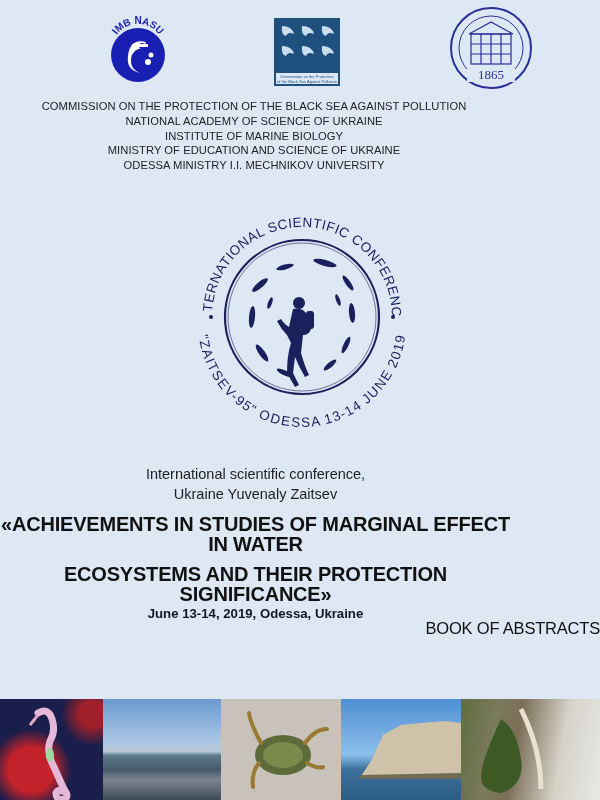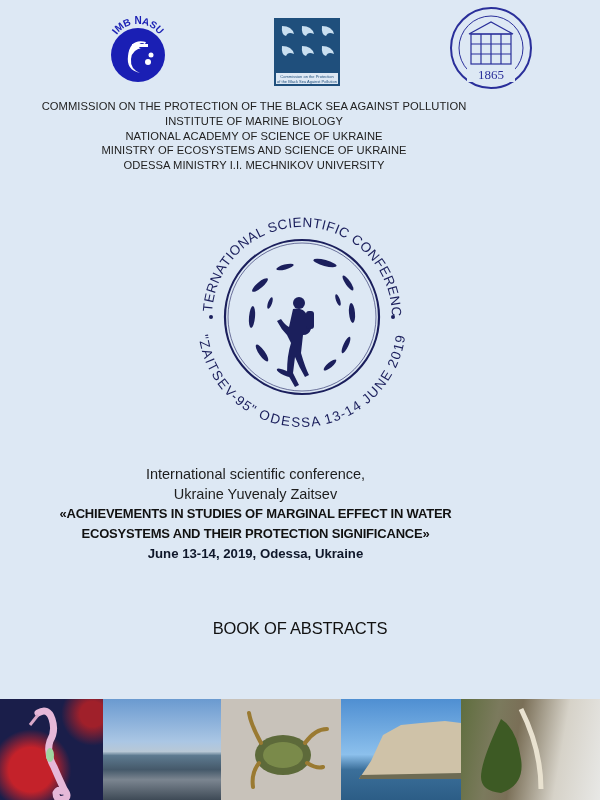--- a/index.html
+++ b/index.html
@@ -22,25 +22,25 @@
     }
     .orgs div { white-space: nowrap; }
 
     #emblem { position: absolute; left: 190px; top: 205px; width: 225px; height: 225px; }
 
     .conf {
       position: absolute; left: 0; top: 464px; width: 511px;
       text-align: center; font-size: 14.5px; line-height: 20px; color: #1e1e1e;
     }
     .conf .plain { font-weight: normal; }
-    .conf .bold { font-weight: bold; font-size: 13px; letter-spacing: -0.2px; color: #111; }
+    .conf .bold { font-weight: bold; font-size: 20px; letter-spacing: -0.2px; color: #111; margin-top: 10px; }
     .conf .date { font-weight: bold; font-size: 13.2px; color: #0f172a; }
 
     .book {
-      position: absolute; left: 0; top: 619px; width: 600px; text-align: center;
+      position: absolute; left: 0; top: 619px; width: 600px; text-align: right;
       font-size: 16.5px; color: #111; letter-spacing: -0.2px;
     }
 
     .strip {
       position: absolute; left: 0; top: 699px; width: 600px; height: 101px;
       display: flex;
     }
     .photo { height: 101px; position: relative; overflow: hidden; }
     #photo-seahorse { width: 103px; background: radial-gradient(circle at 30% 70%, #c4222a 0 22%, transparent 40%), radial-gradient(circle at 90% 15%, #a0202a 0 10%, transparent 25%), #1a1e4a; }
     #photo-shore { width: 118px; background: linear-gradient(#6a9ad0 0%, #aac6e4 42%, #b8c8d6 52%, #5d7a90 56%, #45596a 70%, #7b8590 80%, #3e4a56 100%); }
@@ -92,23 +92,23 @@
     <line x1="32" y1="28" x2="32" y2="58"></line>
     <line x1="42" y1="28" x2="42" y2="58"></line>
     <line x1="52" y1="28" x2="52" y2="58"></line>
   </g>
   <rect x="18" y="60" width="48" height="16" fill="#dde8f4"></rect>
   <text x="42" y="73" font-size="13" text-anchor="middle" fill="#2a2f9a" font-family="Liberation Serif, serif">1865</text>
 </svg>
 
 <div class="orgs">
   <div>COMMISSION ON THE PROTECTION OF THE BLACK SEA AGAINST POLLUTION</div>
+  <div>NATIONAL ACADEMY OF SCIENCE OF UKRAINE</div>
   <div>INSTITUTE OF MARINE BIOLOGY</div>
-  <div>NATIONAL ACADEMY OF SCIENCE OF UKRAINE</div>
-  <div>MINISTRY OF ECOSYSTEMS AND SCIENCE OF UKRAINE</div>
+  <div>MINISTRY OF EDUCATION AND SCIENCE OF UKRAINE</div>
   <div>ODESSA MINISTRY I.I. MECHNIKOV UNIVERSITY</div>
 </div>
 
 <svg id="emblem" viewBox="0 0 225 225">
   <defs>
     <path id="topArc" d="M22,112 A90,90 0 0 1 202,112"></path>
     <path id="botArc" d="M18,118 A94,94 0 0 0 206,118"></path>
   </defs>
   <circle cx="112" cy="112" r="77" fill="none" stroke="#1b1f5c" stroke-width="2.2"></circle>
   <circle cx="112" cy="112" r="74" fill="none" stroke="#1b1f5c" stroke-width="0.6"></circle>

